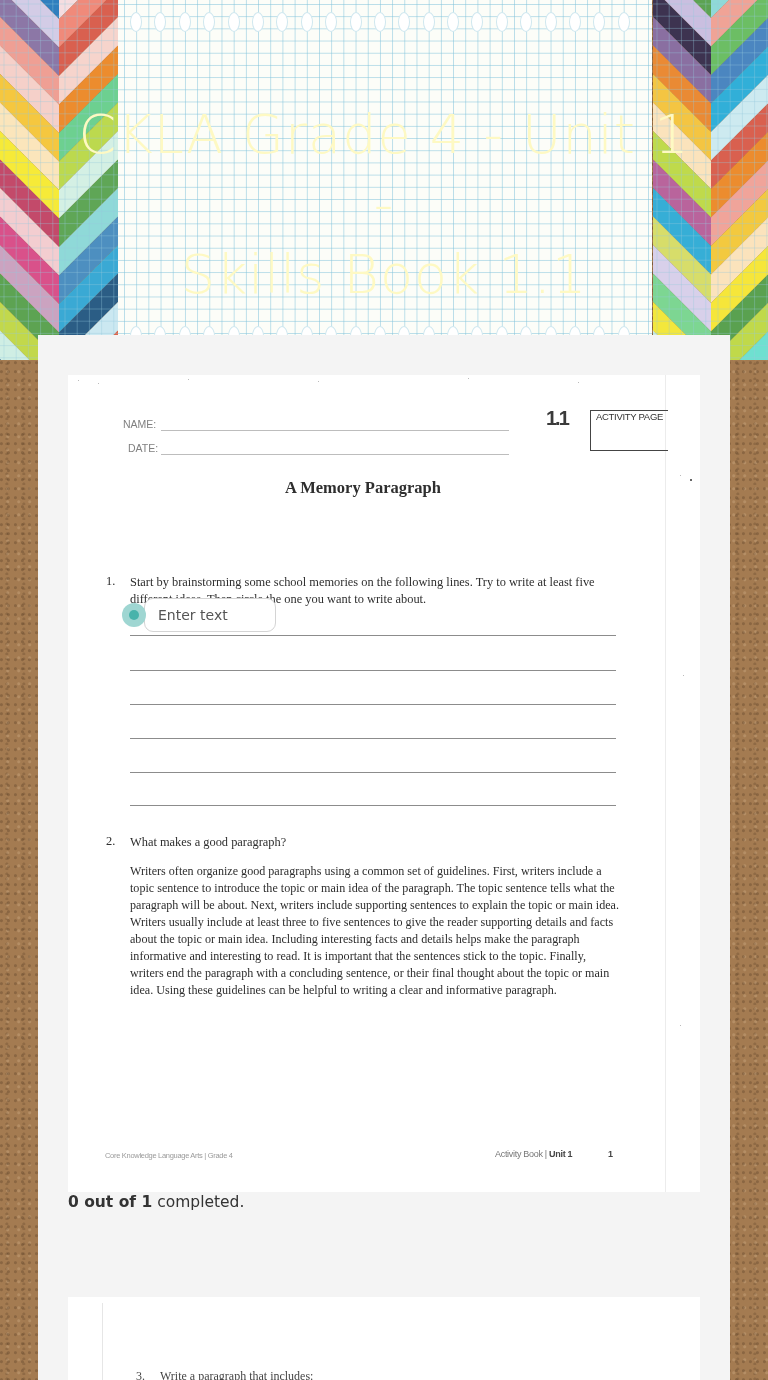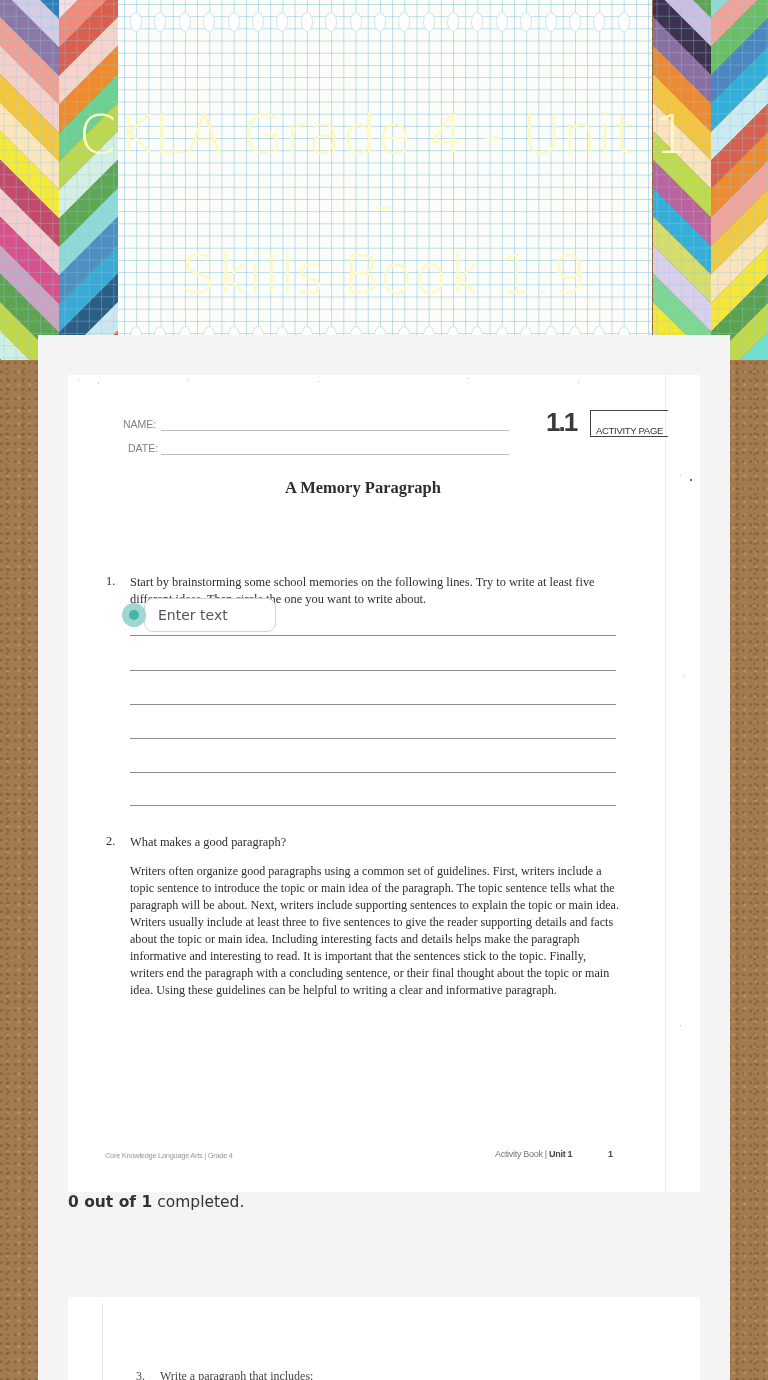--- a/index.html
+++ b/index.html
@@ -58,27 +58,27 @@
     position: absolute; right: 34px; top: 0; bottom: 0; width: 1px; background: #ececec;
   }
   .label-name, .label-date {
     position: absolute; font-family: "Liberation Sans", sans-serif; font-size: 10.5px; color: #808080;
   }
   .label-name { left: 55px; top: 43px; }
   .label-date { left: 60px; top: 67px; }
   .blank-line { position: absolute; height: 1px; background: #bdbdbd; }
   .act-num {
     position: absolute; left: 478px; top: 32px; font-family: "Liberation Sans", sans-serif;
-    font-size: 26px; font-weight: bold; color: #3a3a3a; letter-spacing: -2px;
+    font-size: 20px; font-weight: bold; color: #3a3a3a; letter-spacing: -2px;
   }
   .act-box {
-    position: absolute; left: 522px; top: 35px; width: 78px; height: 27px;
+    position: absolute; left: 522px; top: 35px; width: 78px; height: 41px;
     border: 1px solid #444; border-right: none;
     font-family: "Liberation Sans", sans-serif; font-size: 9.5px; color: #333;
-    display: flex; align-items: flex-end; padding-left: 5px; letter-spacing: -0.3px;
+    display: flex; align-items: flex-start; padding-left: 5px; letter-spacing: -0.3px;
   }
   .doc-title {
     position: absolute; left: 0; width: 590px; top: 103px; text-align: center;
     font-family: "Liberation Serif", serif; font-weight: bold; font-size: 16.5px; color: #2e2e2e;
   }
   .intro {
     position: absolute; left: 37px; top: 137px; width: 520px;
     font-family: "Liberation Serif", serif; font-style: italic; font-size: 12.4px; line-height: 17px; color: #2e2e2e;
   }
   .q-num {
@@ -334,21 +334,21 @@
       <line x1="0" y1="284.5999999999999" x2="116" y2="284.5999999999999" stroke="rgba(150,200,220,0.35)" stroke-width="1"></line>
       <line x1="0" y1="296.7999999999999" x2="116" y2="296.7999999999999" stroke="rgba(150,200,220,0.35)" stroke-width="1"></line>
       <line x1="0" y1="308.9999999999999" x2="116" y2="308.9999999999999" stroke="rgba(150,200,220,0.35)" stroke-width="1"></line>
       <line x1="0" y1="321.1999999999999" x2="116" y2="321.1999999999999" stroke="rgba(150,200,220,0.35)" stroke-width="1"></line>
       <line x1="0" y1="333.39999999999986" x2="116" y2="333.39999999999986" stroke="rgba(150,200,220,0.35)" stroke-width="1"></line>
       <line x1="0" y1="345.59999999999985" x2="116" y2="345.59999999999985" stroke="rgba(150,200,220,0.35)" stroke-width="1"></line>
       <line x1="0" y1="357.79999999999984" x2="116" y2="357.79999999999984" stroke="rgba(150,200,220,0.35)" stroke-width="1"></line>
     </svg>
   <h1 class="title">
     <span>CKLA Grade 4 - Unit 1 -</span><br>
-    <span>Skills Book 1.9</span>
+    <span>Skills Book 1.1</span>
   </h1>
 </div>
 
 <div class="card">
 
   <div class="page page1">
     <div class="page-edge"></div>
 
     <span class="label-name">NAME:</span>
     <div class="blank-line" style="left:93px; top:55px; width:348px;"></div>

